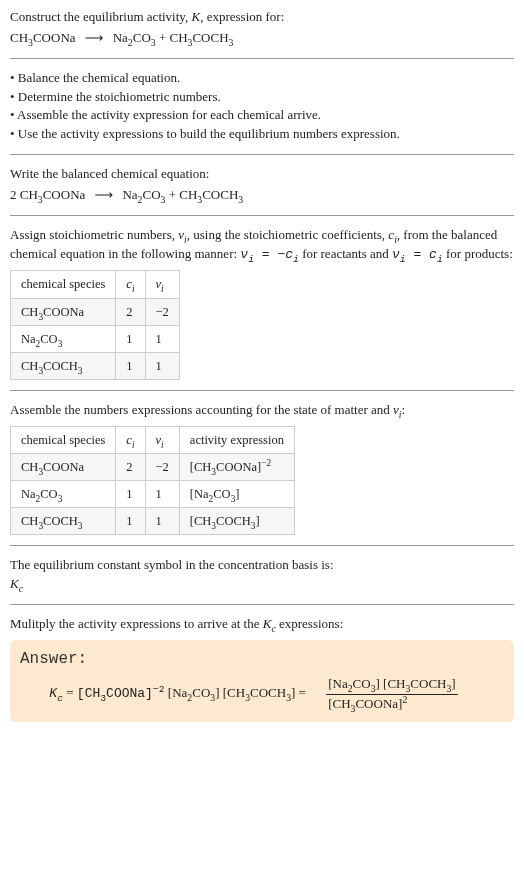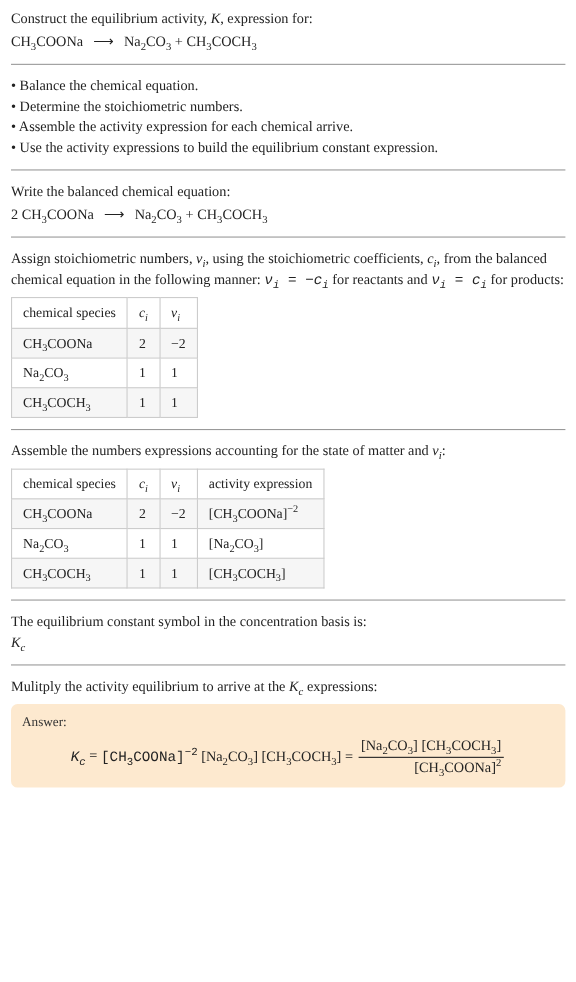--- a/index.html
+++ b/index.html
@@ -39,26 +39,26 @@
 table.stoich th { font-weight: normal; background: #fff; }
 table.stoich tr:nth-child(even) td { background: #f6f6f6; }
 table.stoich tr:nth-child(odd) td { background: #fff; }
 
 .answerbox {
   background: #fde9cf;
   border-radius: 6px;
   padding: 8px 10px;
   margin-top: 6px;
 }
-.answerlabel { font-family: Liberation Serif, serif; font-size: 12px; color: #333; margin-bottom: 4px; }
+.answerlabel { font-family: Liberation Mono, monospace; font-size: 16px; color: #333; margin-bottom: 4px; }
 .fraction {
   display: inline-block;
   vertical-align: middle;
-  text-align: right;
-  margin: 0 2px;
+  text-align: left;
+  margin: 0 17px;
 }
 .fraction .num { display: block; border-bottom: 1px solid #222; padding: 0 2px; }
 .fraction .den { display: block; padding: 0 2px; }
 .center { text-align: center; }
 .nowrap { white-space: nowrap; font-family: Liberation Mono, monospace; }
 .kc { font-style: italic; }
 </style>
 </head>
 <body>
 
@@ -72,21 +72,21 @@
     <span class="chem">CH<sub>3</sub>COCH<sub>3</sub></span>
   </div>
 </div>
 
 <hr class="sep">
 
 <div class="section">
   <div>• <span>Balance the chemical equation.</span></div>
   <div>• <span>Determine the stoichiometric numbers.</span></div>
   <div>• <span>Assemble the activity expression for each chemical arrive.</span></div>
-  <div>• <span>Use the activity expressions to build the equilibrium constant expression.</span></div>
+  <div>• <span>Use the activity expressions to build the equilibrium numbers expression.</span></div>
 </div>
 
 <hr class="sep">
 
 <div class="section">
   <div>Write the balanced chemical equation:</div>
   <div class="eqline">
     <span>2</span>
     <span class="chem"> CH<sub>3</sub>COONa</span>
     <span class="arrow">⟶</span>
@@ -168,21 +168,21 @@
 
 <div class="section">
   <div>The equilibrium constant symbol in the concentration basis is:</div>
   <div class="kc"><span>K</span><sub>c</sub></div>
 </div>
 
 <hr class="sep">
 
 <div class="section">
   <div>
-    <span>Mulitply the activity equilibrium to arrive at the </span><span class="kc"><span>K</span><sub>c</sub></span><span> expressions:</span>
+    <span>Mulitply the activity expressions to arrive at the </span><span class="kc"><span>K</span><sub>c</sub></span><span> expressions:</span>
   </div>
 
   <div class="answerbox">
     <div class="answerlabel">Answer:</div>
     <div class="center">
       <span class="kc nowrap"><span>K</span><sub>c</sub></span><span> = </span><span class="nowrap">[CH<sub>3</sub>COONa]<sup>−2</sup></span><span> [Na<sub>2</sub>CO<sub>3</sub>] [CH<sub>3</sub>COCH<sub>3</sub>] = </span><span class="fraction">
         <span class="num">[Na<sub>2</sub>CO<sub>3</sub>] [CH<sub>3</sub>COCH<sub>3</sub>]</span>
         <span class="den">[CH<sub>3</sub>COONa]<sup>2</sup></span>
       </span>
     </div>

